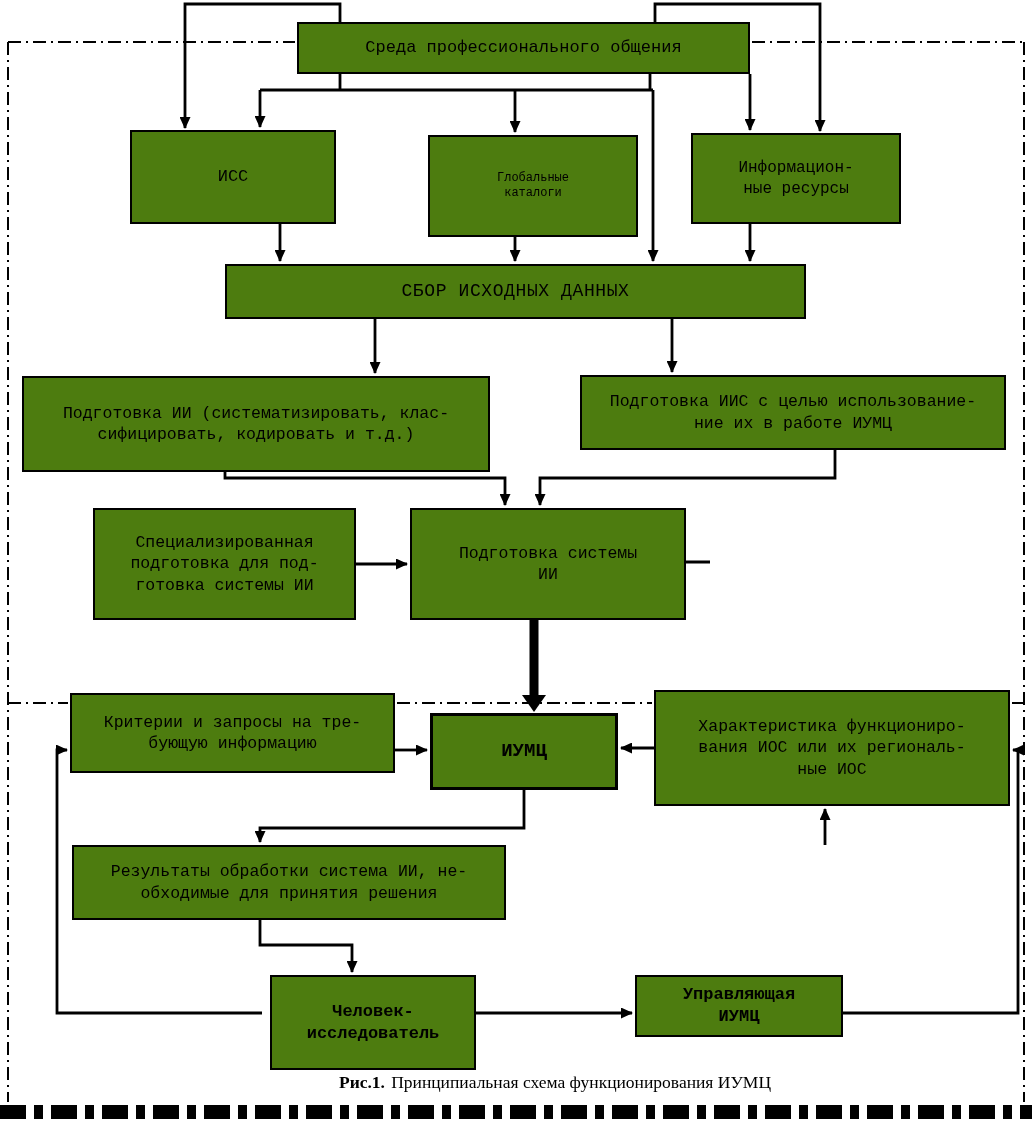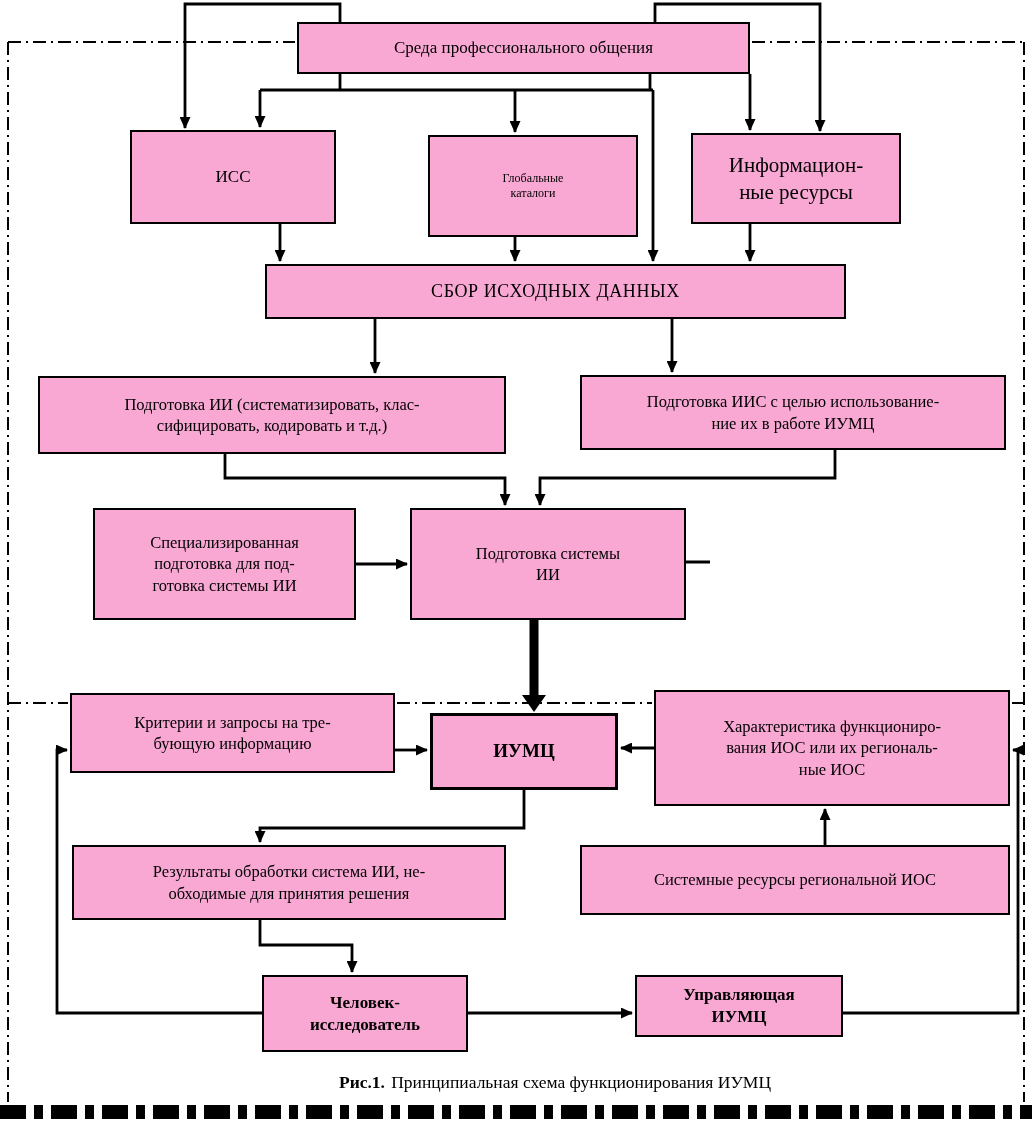--- a/index.html
+++ b/index.html
@@ -9,33 +9,34 @@
     background:#ffffff;
     font-family:"Liberation Serif","DejaVu Serif",serif;
     color:#000;
     overflow:hidden;
   }
   .wires { position:absolute; left:0; top:0; width:1032px; height:1122px; }
   .box {
     position:absolute;
     box-sizing:border-box;
     border:2px solid #000;
-    background:#f9a8d4;
+    background:#4d7c0f;
     display:flex;
     align-items:center;
     justify-content:center;
     text-align:center;
     font-size:16.5px;
     line-height:1.28;
     white-space:pre-line;
     padding:2px 6px;
+    font-family:Liberation Mono, monospace;
   }
   .bold  { font-weight:700; font-size:17px; }
   .thick { border-width:3px; font-weight:700; font-size:19px; }
-  .caps  { font-size:18px; letter-spacing:0.6px;margin-left:40px; }
+  .caps  { font-size:18px; letter-spacing:0.6px; }
   .caption {
     position:absolute; left:0; top:1072px; width:1032px;
     text-align:center; font-size:17.5px;padding-left:39px;
   }
   .caption .pfx { font-weight:700; }
   .caption .txt { margin-left:0.35em; }
 </style>
 </head>
 <body>
 
@@ -114,30 +115,30 @@
 
   <div class="box" style="left:130px;top:130px;width:206px;height:94px;font-size:17px">
     <span>ИСС</span>
   </div>
 
   <div class="box" style="left:428px;top:135px;width:210px;height:102px;font-size:12px">
     <span>Глобальные
 каталоги</span>
   </div>
 
-  <div class="box" style="left:691px;top:133px;width:210px;height:91px;font-size:21px">
+  <div class="box" style="left:691px;top:133px;width:210px;height:91px;font-size:16px">
     <span>Информацион-
 ные ресурсы</span>
   </div>
 
   <div class="box caps" style="left:225px;top:264px;width:581px;height:55px">
     <span>СБОР ИСХОДНЫХ ДАННЫХ</span>
   </div>
 
-  <div class="box" style="left:38px;top:376px;width:468px;height:78px">
+  <div class="box" style="left:22px;top:376px;width:468px;height:96px">
     <span>Подготовка ИИ (систематизировать, клас-
 сифицировать, кодировать и т.д.)</span>
   </div>
 
   <div class="box" style="left:580px;top:375px;width:426px;height:75px">
     <span>Подготовка ИИС с целью использование-
 ние их в работе ИУМЦ</span>
   </div>
 
   <div class="box" style="left:93px;top:508px;width:263px;height:112px">
@@ -165,25 +166,22 @@
     <span>Характеристика функциониро-
 вания ИОС или их региональ-
 ные ИОС</span>
   </div>
 
   <div class="box" style="left:72px;top:845px;width:434px;height:75px">
     <span>Результаты обработки система ИИ, не-
 обходимые для принятия решения</span>
   </div>
 
-  <div class="box" style="left:580px;top:845px;width:430px;height:70px">
-    <span>Системные ресурсы региональной ИОС</span>
-  </div>
 
-  <div class="box bold" style="left:262px;top:975px;width:206px;height:77px">
+  <div class="box bold" style="left:270px;top:975px;width:206px;height:95px">
     <span>Человек-
 исследователь</span>
   </div>
 
   <div class="box bold" style="left:635px;top:975px;width:208px;height:62px">
     <span>Управляющая
 ИУМЦ</span>
   </div>
 
   <div class="caption">

